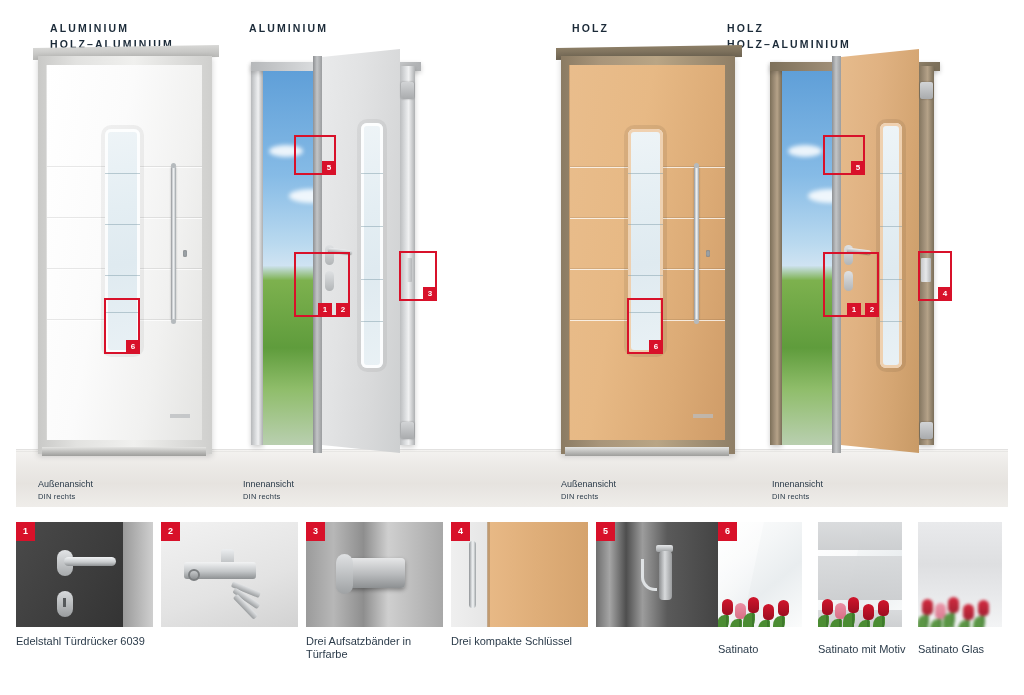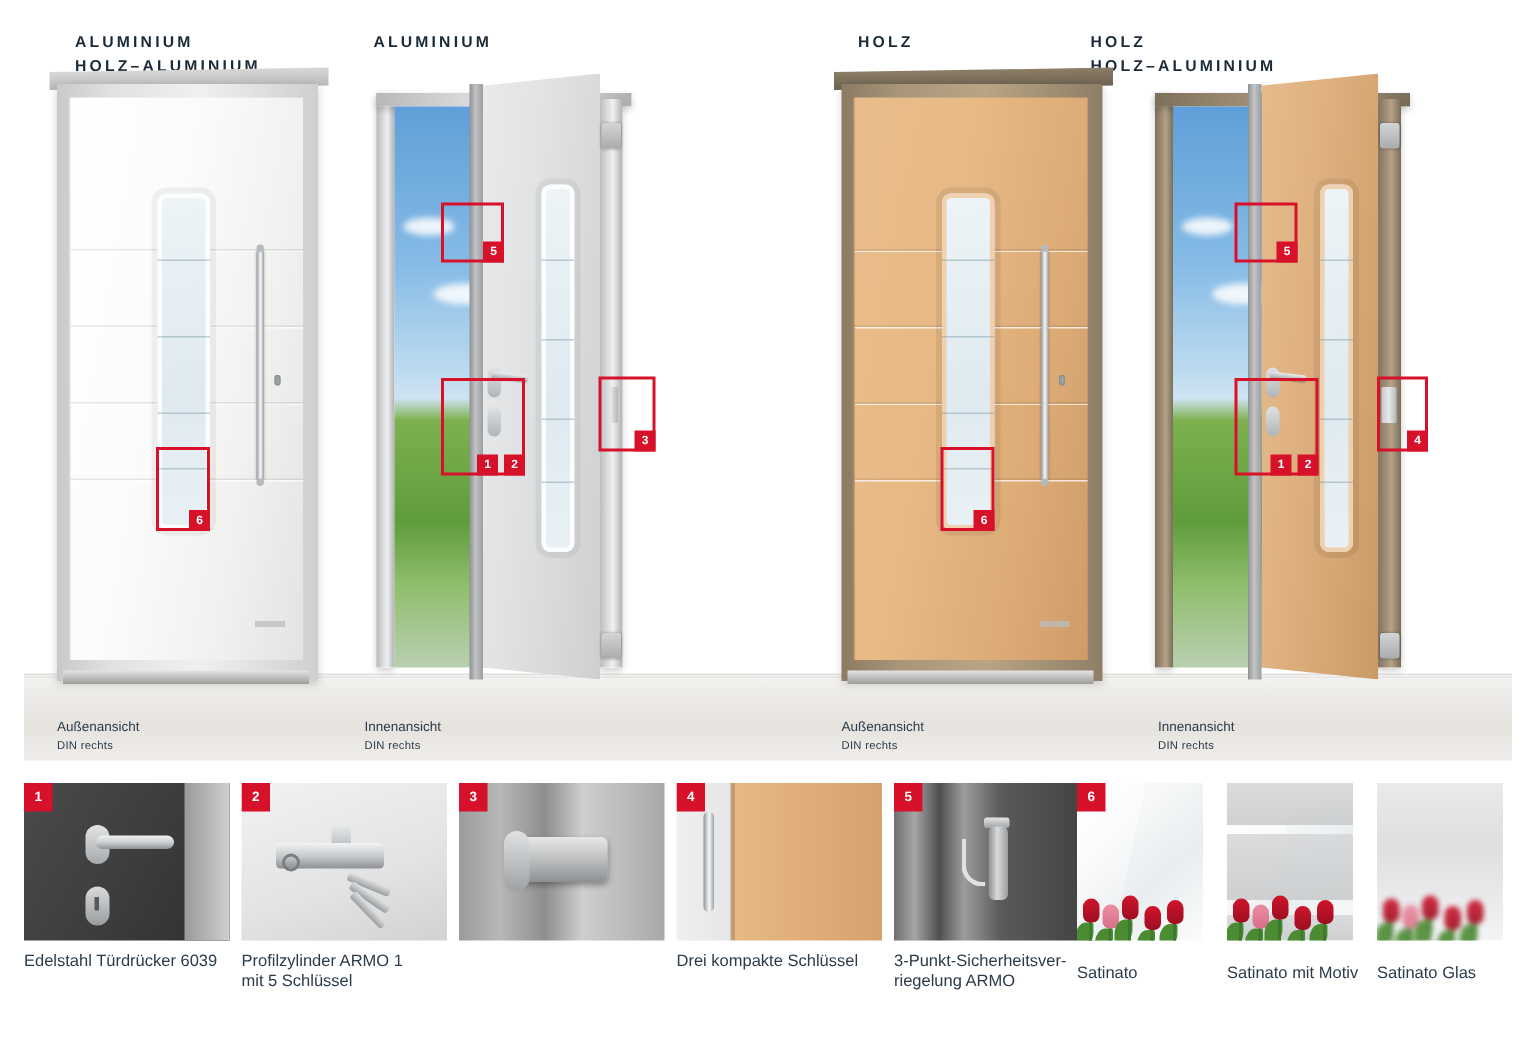--- a/index.html
+++ b/index.html
@@ -505,50 +505,48 @@
   <div class="thumb" style="left:145px; width:137px;">
     <div class="thumb-img t2">
       <div class="thumb-badge">2</div>
       <div class="t2-nub"></div>
       <div class="t2-body"></div>
       <div class="t2-ring"></div>
       <div class="t2-k" style="left:52%; top:56%; transform:rotate(22deg);"></div>
       <div class="t2-k" style="left:53%; top:62%; transform:rotate(34deg);"></div>
       <div class="t2-k" style="left:54%; top:68%; transform:rotate(46deg);"></div>
     </div>
-    <div class="thumb-cap" style="white-space:pre-line;">Profilzylinder ARMO 1
-mit 5 Schlüssel</div>
   </div>
 
   <div class="thumb" style="left:290px; width:137px;">
     <div class="thumb-img t3">
       <div class="thumb-badge">3</div>
       <div class="t3-h"></div>
       <div class="t3-p"></div>
     </div>
+    <div class="thumb-cap" style="white-space:pre-line;">Drei Aufsatzbänder in
+Türfarbe</div>
   </div>
 
   <div class="thumb" style="left:435px; width:137px;">
     <div class="thumb-img t4">
       <div class="thumb-badge">4</div>
       <div class="t4-bar"></div>
       <div class="t4-edge"></div>
     </div>
     <div class="thumb-cap" style="white-space:pre-line;">Drei kompakte Schlüssel</div>
   </div>
 
   <div class="thumb" style="left:580px; width:137px;">
     <div class="thumb-img t5">
       <div class="thumb-badge">5</div>
       <div class="t5-top"></div>
       <div class="t5-cyl"></div>
       <div class="t5-lev"></div>
     </div>
-    <div class="thumb-cap" style="white-space:pre-line;">3-Punkt-Sicherheitsver-
-riegelung ARMO</div>
   </div>
 
   <div class="thumb" style="left:702px; width:290px;">
 
     <div class="glass-s" style="left:0px; width:84px;">
       <div class="gs-pane-clear"></div>
       <div class="thumb-badge">6</div>
       <div class="tulips">
         <div class="tulip" style="left:4px;  bottom:-4px;">
             <div class="leafL"></div>

